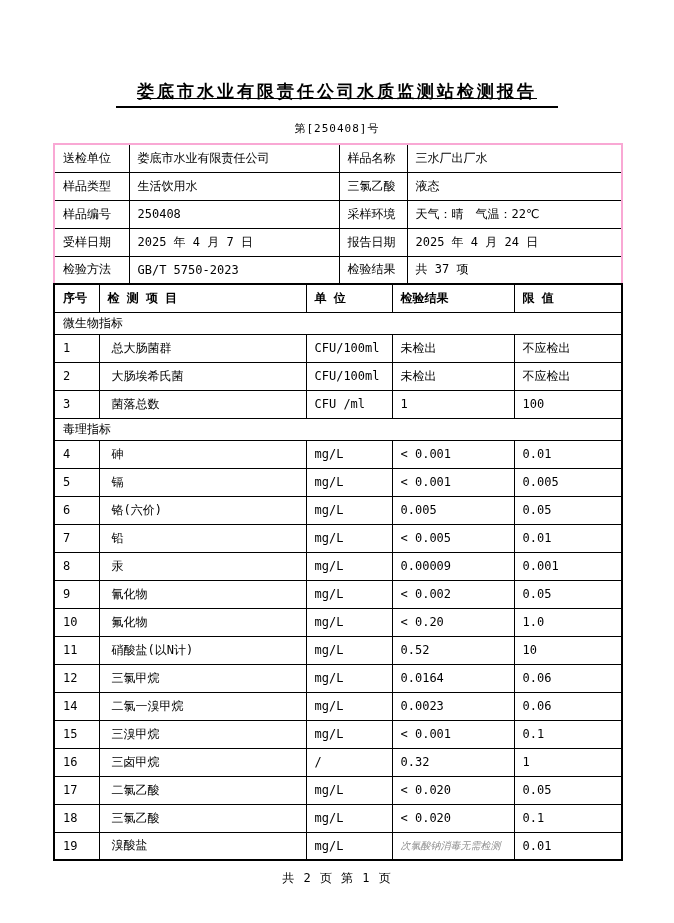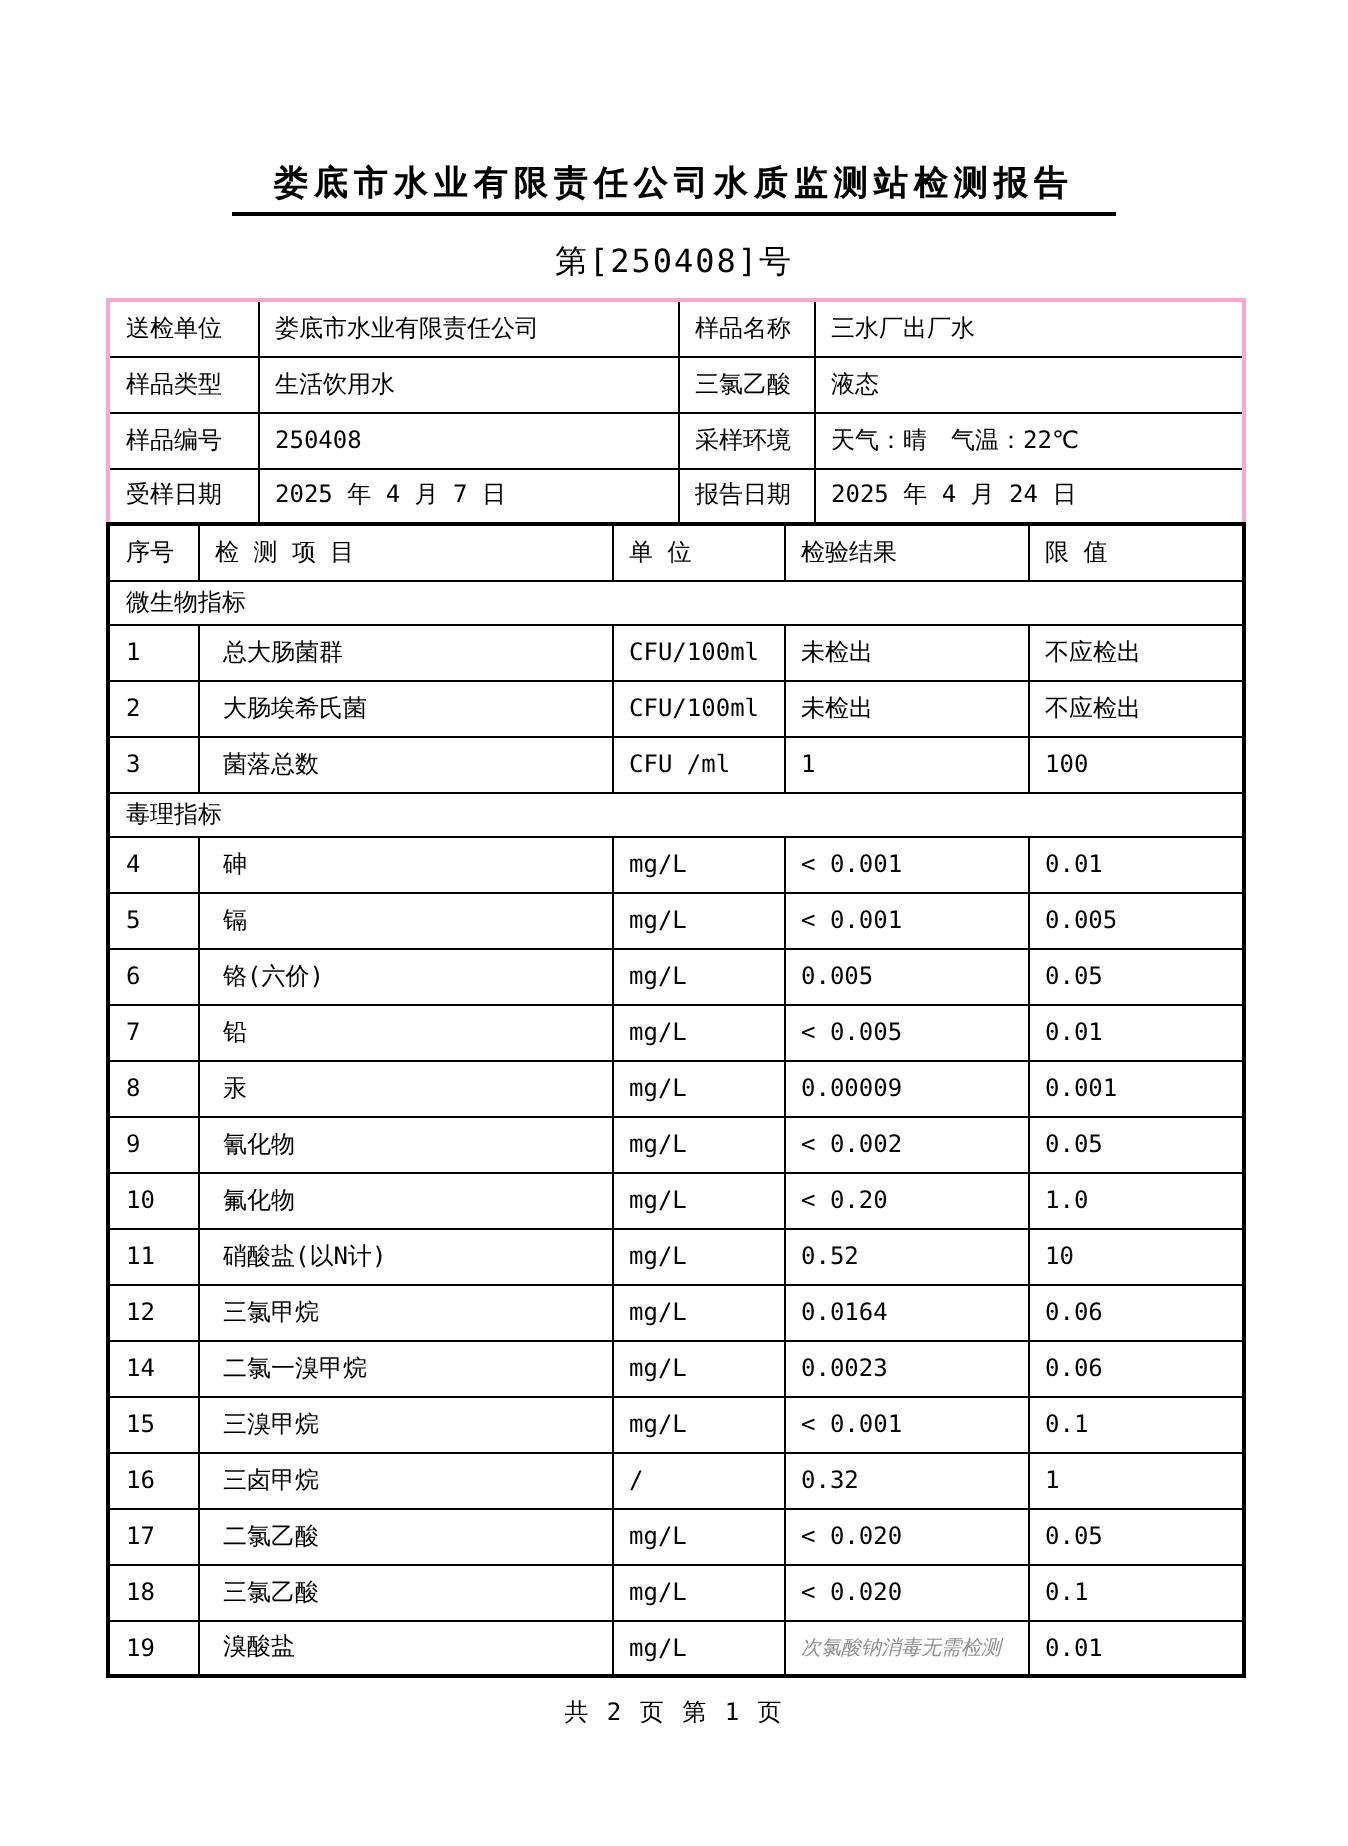--- a/index.html
+++ b/index.html
@@ -5,33 +5,33 @@
   * { margin:0; padding:0; box-sizing:border-box; }
   html,body { background:#ffffff; }
   .page {
     width:674px; height:923px; background:#ffffff; color:#000;
     font-family:"DejaVu Sans Mono","DejaVu Sans",sans-serif;
     position:relative; overflow:hidden; margin:0 auto;
   }
   .title-wrap { text-align:center; padding-top:80px; }
   .report-title {
     display:inline-block; font-size:17px; font-weight:bold; letter-spacing:3px;
-    border-bottom:2px solid #000; padding:0 21px 3px 21px; white-space:nowrap;
+    border-bottom:2px solid #000; padding:0 21px 3px 21px; white-space:nowrap;text-decoration:underline;
   }
-  .report-no { text-align:center; font-size:16px; margin-top:13px; letter-spacing:1px; }
+  .report-no { text-align:center; font-size:11px; margin-top:13px; letter-spacing:1px; }
   .tables { width:568px; margin:7px auto 0 auto; }
   table { border-collapse:collapse; width:568px; table-layout:fixed; }
   td, th {
     border:1px solid #000; font-size:12px; font-weight:normal; text-align:left;
     vertical-align:middle; padding:2px 4px 2px 8px; overflow:hidden; white-space:nowrap;
   }
   table.info    { border:2px solid #f9a8d4; }
   table.results { border:2px solid #000; margin-top:-2px; }
   .info td      { height:28px; }
-  .results th   { height:28px; }
+  .results th   { height:28px;font-weight:bold; }
   .results td   { height:28px; }
   td.section    { height:21px; }
   td.item-cell  { padding-left:12px; }
   td.muted, td .muted, .muted { color:#909090; font-size:10px;font-style:italic; }
   .footer { text-align:center; font-size:12px; margin-top:9px; letter-spacing:1px; }
 </style>
 </head>
 <body>
 
 <div class="page">
@@ -68,20 +68,26 @@
             <td>样品编号</td>
             <td>250408</td>
             <td>采样环境</td>
             <td>天气：晴　气温：22℃</td>
           </tr>
           <tr>
             <td>受样日期</td>
             <td>2025 年 4 月 7 日</td>
             <td>报告日期</td>
             <td>2025 年 4 月 24 日</td>
+          </tr>
+          <tr>
+            <td>检验方法</td>
+            <td>GB/T 5750-2023</td>
+            <td>检验结果</td>
+            <td>共  37 项</td>
           </tr>
         </tbody>
     </table>
 
     <table class="results">
       <colgroup>
         <col style="width:45px">
           <col style="width:207px">
           <col style="width:86px">
           <col style="width:122px">

